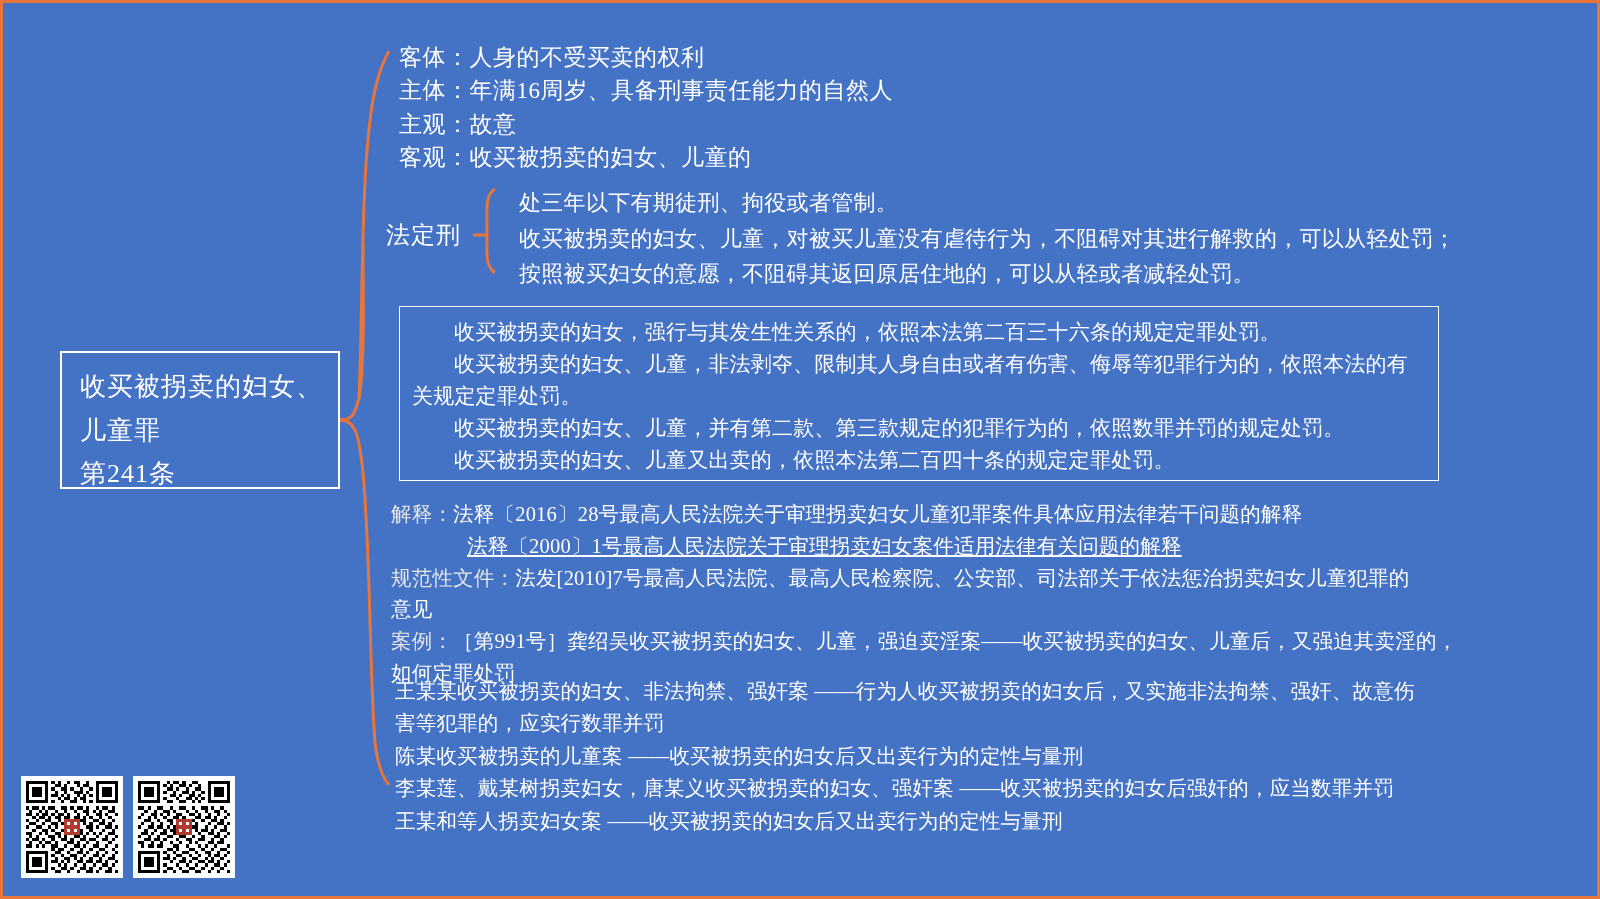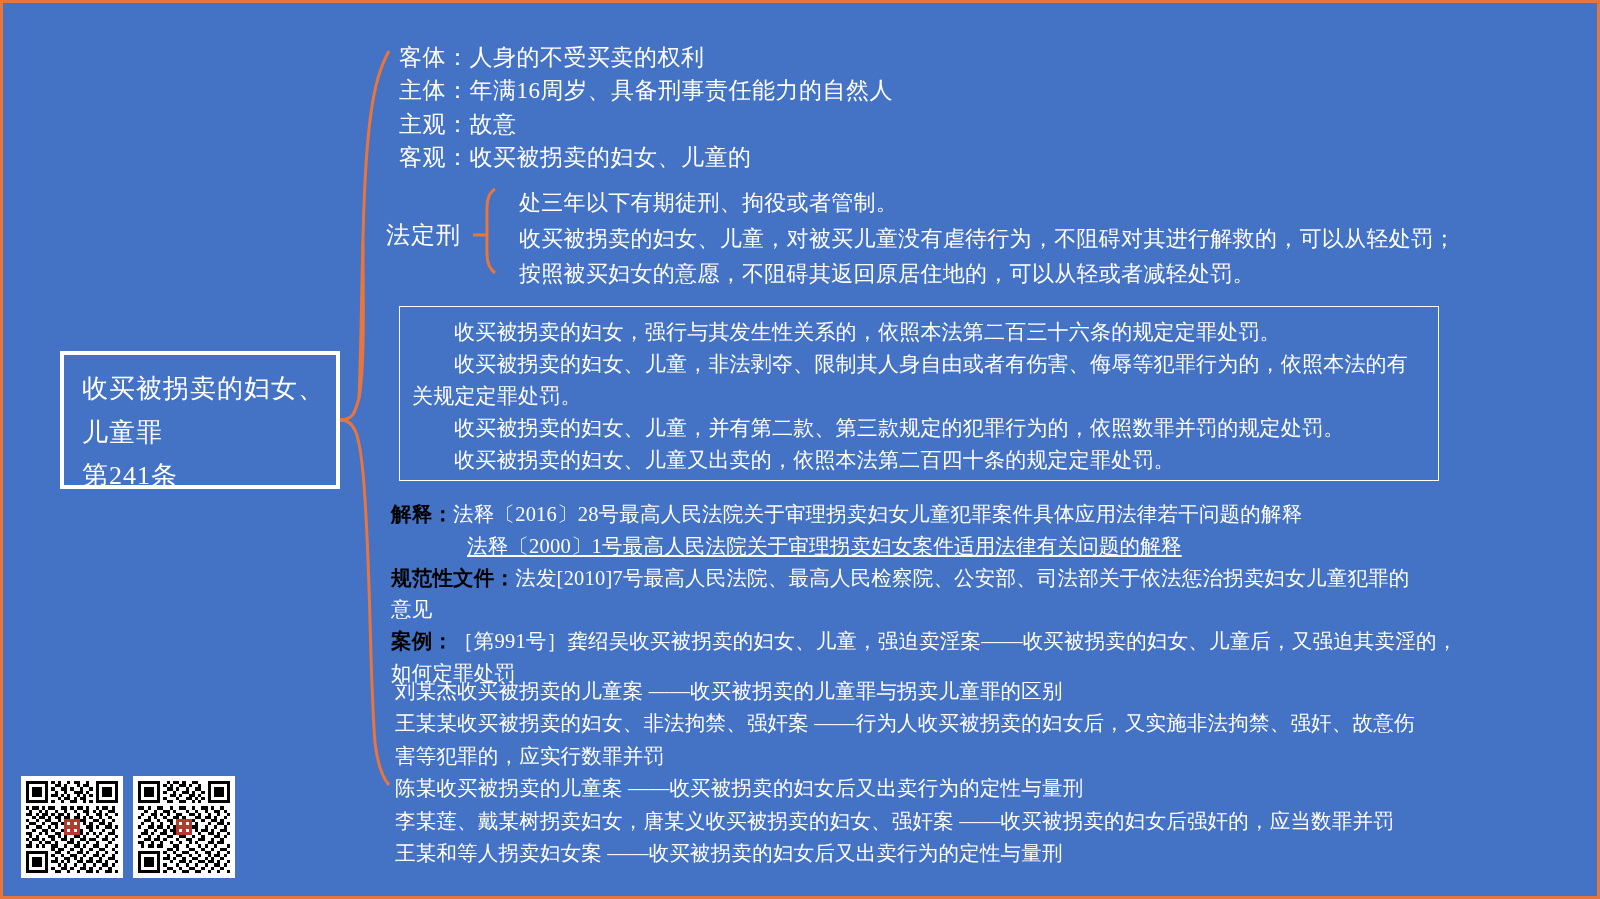--- a/index.html
+++ b/index.html
@@ -19,21 +19,21 @@
     overflow: hidden;
   }
 
   
   .root-node {
     position: absolute;
     left: 57px;
     top: 348px;
     width: 280px;
     height: 138px;
-    border: 4px solid #ffffff;
+    border: 2px solid #ffffff;
     box-sizing: border-box;
     padding: 12px 16px 0 18px;
     font-size: 26px;
     line-height: 1.68;
     letter-spacing: 1px;
     color: #ffffff;
   }
   .root-node .line { white-space: nowrap; }
 
   
@@ -97,22 +97,22 @@
   .refs {
     position: absolute;
     left: 388px;
     top: 496px;
     width: 1190px;
     font-size: 20.5px;
     line-height: 1.55;
     letter-spacing: 0.2px;
   }
   .refs .hdr {
-    color: #000000;
-    font-weight: bold;
+    color: #e5e5e5;
+    font-weight: normal;
   }
   .refs .block { margin-bottom: 0px; }
   .refs .indent { padding-left: 76px; text-decoration: underline; }
   .cases {
     position: absolute;
     left: 392px;
     top: 672px;
     width: 1190px;
     font-size: 20.5px;
     line-height: 1.58;
@@ -184,21 +184,20 @@
       <span class="hdr">规范性文件：</span><span>法发[2010]7号最高人民法院、最高人民检察院、公安部、司法部关于依法惩治拐卖妇女儿童犯罪的</span>
       <div>意见</div>
     </div>
     <div class="block">
       <span class="hdr">案例：</span><span>［第991号］龚绍吴收买被拐卖的妇女、儿童，强迫卖淫案——收买被拐卖的妇女、儿童后，又强迫其卖淫的，</span>
       <div>如何定罪处罚</div>
     </div>
   </div>
 
   <div class="cases">
-    <p>刘某杰收买被拐卖的儿童案 ——收买被拐卖的儿童罪与拐卖儿童罪的区别</p>
     <p>王某某收买被拐卖的妇女、非法拘禁、强奸案 ——行为人收买被拐卖的妇女后，又实施非法拘禁、强奸、故意伤</p>
     <p>害等犯罪的，应实行数罪并罚</p>
     <p>陈某收买被拐卖的儿童案 ——收买被拐卖的妇女后又出卖行为的定性与量刑</p>
     <p>李某莲、戴某树拐卖妇女，唐某义收买被拐卖的妇女、强奸案 ——收买被拐卖的妇女后强奸的，应当数罪并罚</p>
     <p>王某和等人拐卖妇女案 ——收买被拐卖的妇女后又出卖行为的定性与量刑</p>
   </div>
 
   <div class="qr" id="qr1">
     <svg viewBox="0 0 29 29" width="92" height="92" shape-rendering="crispEdges">
       <rect width="29" height="29" fill="#ffffff"></rect>

